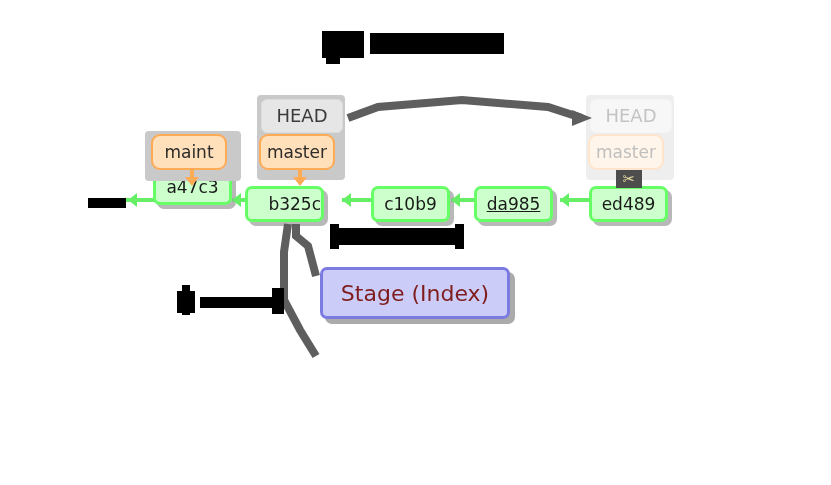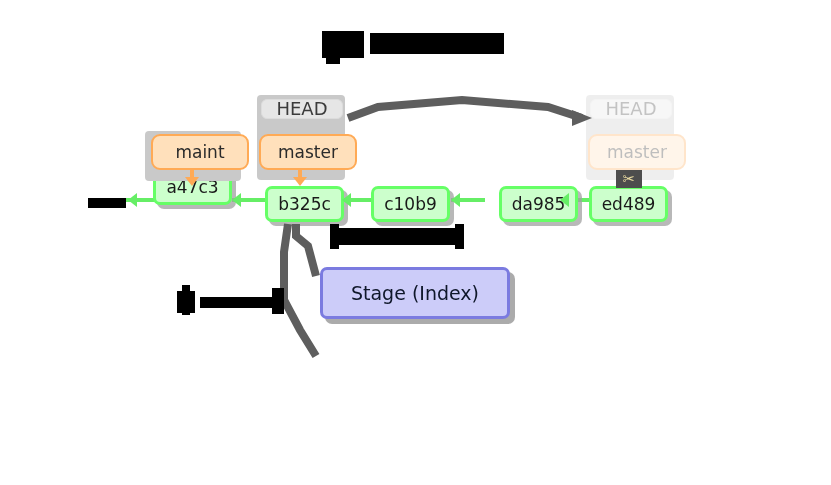--- a/index.html
+++ b/index.html
@@ -34,34 +34,34 @@
     height: 36px;
     background: #ccffcc;
     border: 3px solid #66ff66;
     color: #1a1a1a;
     font-size: 17px;
     box-shadow: 4px 4px 0 0 rgba(160,160,160,0.75);
   }
 
   
   .branch {
-    width: 98px;
+    width: 76px;
     height: 36px;
     background: #ffe0bb;
     border: 2px solid #ffaa55;
     color: #2b2b2b;
     font-size: 17px;
     border-radius: 9px;
     z-index: 4;
   }
 
   
   .headlbl {
     width: 82px;
-    height: 20px;
+    height: 34px;
     background: #e6e6e6;
     border: 1px solid #dcdcdc;
     color: #3b3b3b;
     font-size: 18px;
     border-radius: 6px;
     z-index: 4;
   }
 
   
   .plate {
@@ -75,22 +75,22 @@
   .ghost { opacity: 0.30; }
 
   
   .area {
     position: absolute;
     box-sizing: border-box;
     display: flex;
     align-items: center;
     justify-content: center;
     border-radius: 7px;
-    font-size: 19px;
-    color: #0f172a;
+    font-size: 22px;
+    color: #7f1d1d;
     box-shadow: 5px 5px 0 0 rgba(150,150,150,0.8);
   }
   .area-stage {
     background: #ccccf9;
     border: 3px solid #7b7be0;
   }
   .area-wd {
     background: #ffcccc;
     border: 3px solid #f08080;
   }
@@ -184,27 +184,27 @@
 
   <div class="hline" style="left:451px; top:198px; width:34px;"></div>
   <div class="arrow-left" style="left:451px; top:193px;"></div>
 
   <div class="hline" style="left:560px; top:198px; width:34px;"></div>
   <div class="arrow-left" style="left:560px; top:193px;"></div>
 
   <div class="node commit" style="left:153px; top:169px;">
     <span class="lbl">a47c3</span>
   </div>
-  <div class="node commit" style="left:265px; top:186px;">
+  <div class="node commit" style="left:245px; top:186px;justify-content:flex-end;">
     <span class="lbl">b325c</span>
   </div>
   <div class="node commit" style="left:371px; top:186px;">
     <span class="lbl">c10b9</span>
   </div>
-  <div class="node commit" style="left:499px; top:186px;">
+  <div class="node commit" style="left:474px; top:186px;text-decoration:underline;">
     <span class="lbl">da985</span>
   </div>
   <div class="node commit" style="left:589px; top:186px;">
     <span class="lbl">ed489</span>
   </div>
 
   <div class="plate" style="left:145px; top:131px; width:96px; height:50px;"></div>
   <div class="node branch" style="left:151px; top:134px;">
     <span class="lbl">maint</span>
   </div>

